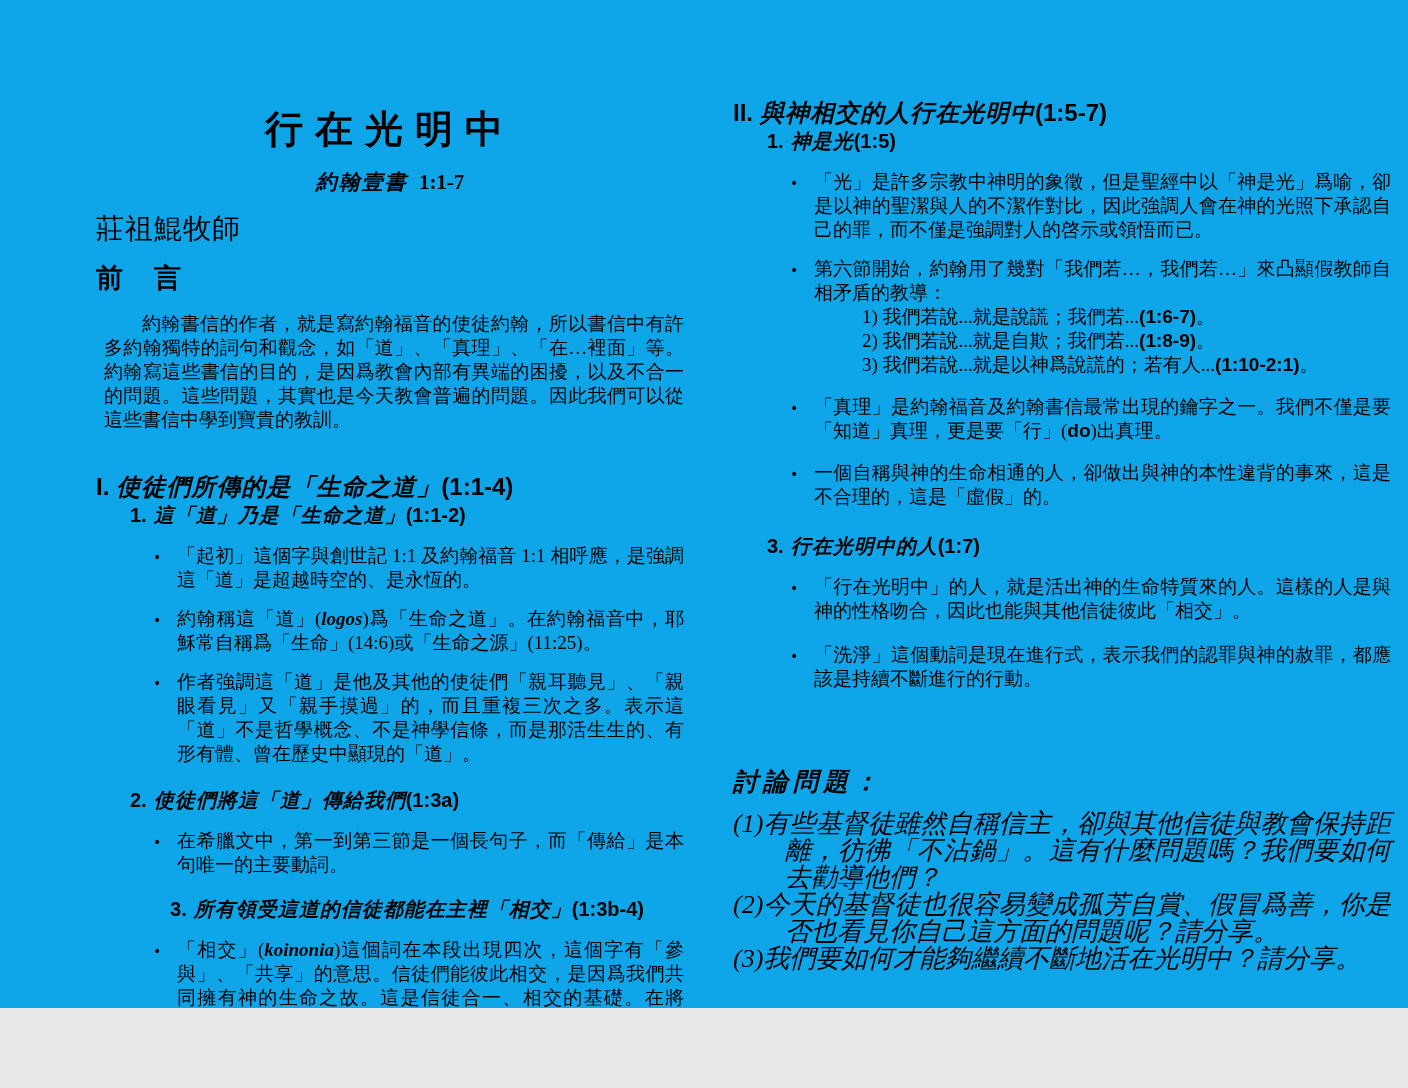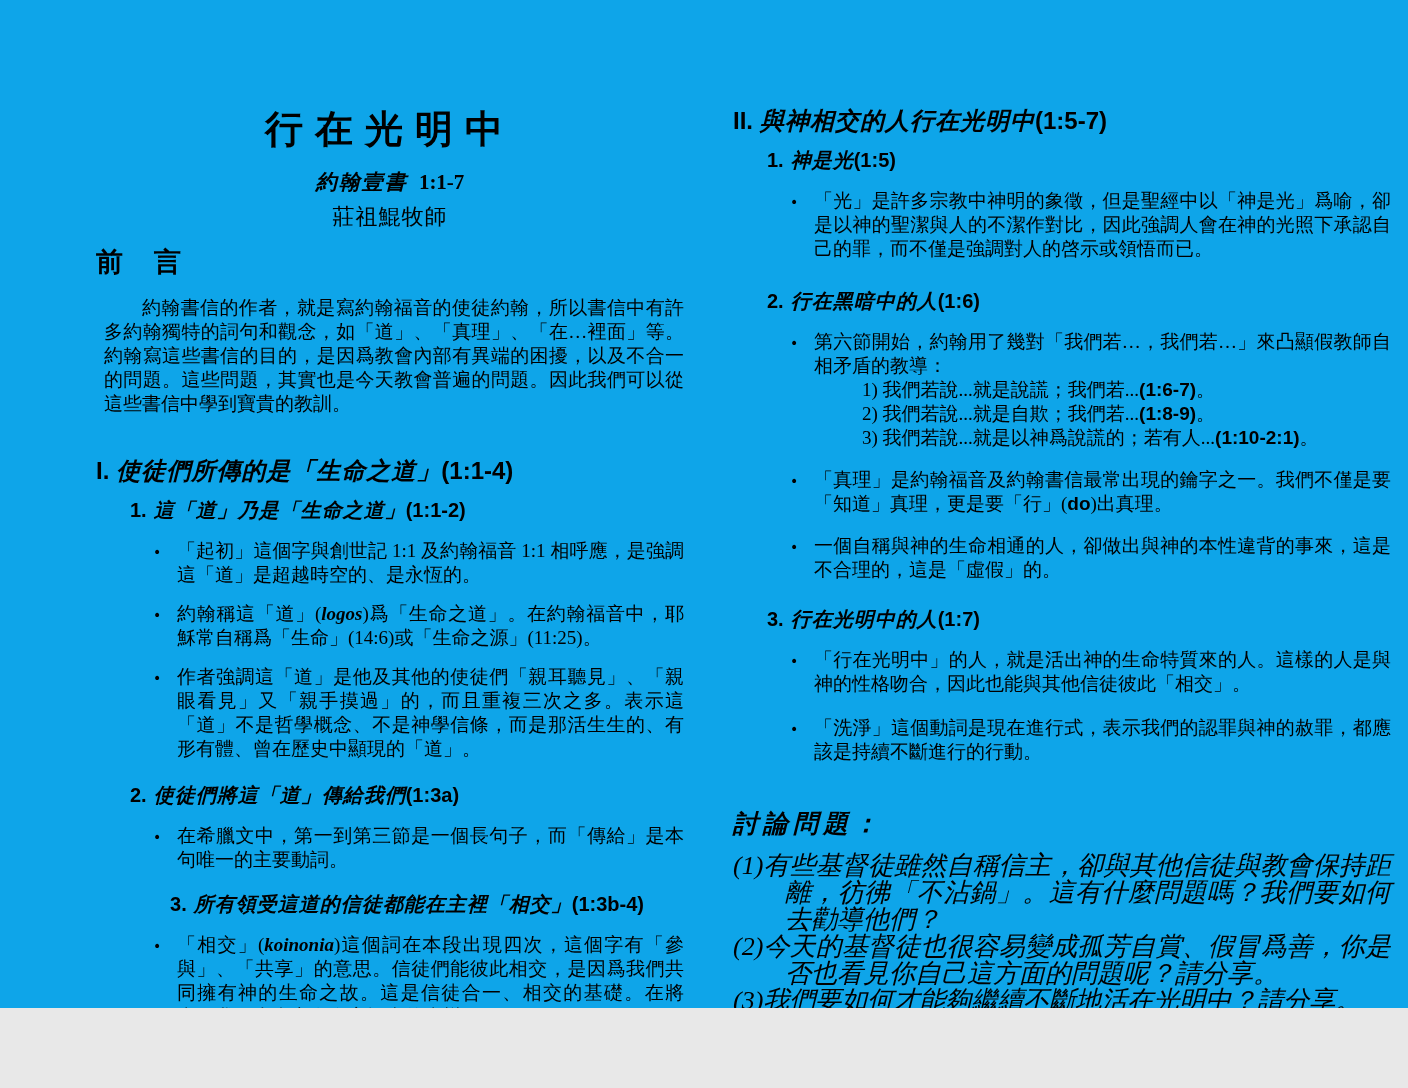--- a/index.html
+++ b/index.html
@@ -2,45 +2,45 @@
 <html lang="zh-Hant"><head>
 <meta charset="utf-8">
 <style>
   html,body{margin:0;padding:0;background:#e8e8e8;}
   .page{
     position:relative;width:1408px;height:1008px;background:#0ea5e9;color:#000000;
     font-family:"Liberation Serif","DejaVu Serif",serif;overflow:hidden;
   }
   .col{position:absolute;}
   .col-left{left:96px;top:106px;width:588px;}
-  .col-right{left:733px;top:106px;width:658px;}
+  .col-right{left:733px;top:98px;width:658px;}
 
   .doc-title{text-align:center;font-size:38px;font-weight:bold;letter-spacing:12px;line-height:46px;}
   .doc-subtitle{text-align:center;font-size:21px;font-weight:bold;margin-top:16px;}
   .doc-subtitle .zh{font-style:italic;letter-spacing:2px;}
   .doc-subtitle .num{font-style:normal;margin-left:6px;}
-  .doc-author{text-align:center;font-size:22px;margin-top:6px;letter-spacing:1px;}
+  .doc-author{text-align:left;font-size:28px;margin-top:14px;letter-spacing:1px;}
 
   .preface-head{font-size:27px;font-weight:bold;margin-top:12px;letter-spacing:2px;}
   .preface{font-size:19px;line-height:24px;text-align:justify;text-indent:2em;margin:16px 0 0 8px;}
 
   .sec{font-size:24px;font-weight:bold;margin-top:40px;line-height:30px;}
-  .sub{font-size:20px;font-weight:bold;margin-top:11px;margin-left:34px;line-height:27px;}
+  .sub{font-size:20px;font-weight:bold;margin-left:34px;line-height:27px;}
   .hnum{font-family:"Liberation Sans","DejaVu Sans",sans-serif;margin-right:7px;}
   .hzh{font-style:italic;letter-spacing:1px;}
   .ref{font-family:"Liberation Sans","DejaVu Sans",sans-serif;}
 
   .bullet{display:flex;margin:15px 0 0 57px;font-size:19px;line-height:24px;}
   .dot{flex:none;width:24px;font-size:14px;padding-top:1px;font-family:"DejaVu Sans",sans-serif;}
   .btxt{flex:1;text-align:justify;}
   .latin-em{font-weight:bold;font-style:italic;}
   .bref{font-weight:bold;font-family:"Liberation Sans","DejaVu Sans",sans-serif;}
   .item{margin-left:48px;text-align:left;}
 
-  .disc-head{font-size:25px;font-weight:bold;font-style:italic;letter-spacing:5px;margin-top:43px;}
+  .disc-head{font-size:25px;font-weight:bold;font-style:italic;letter-spacing:5px;margin-top:74px;}
   .questions{margin-top:12px;font-size:26px;line-height:27px;font-style:italic;}
   .question{padding-left:52px;text-indent:-52px;text-align:justify;}
 </style>
 </head>
 <body>
 
 <div class="page">
 
   <div class="col col-left">
 
@@ -108,23 +108,20 @@
 
     <div class="sub">
       <span class="hnum">1.</span><span class="hzh">神是光</span><span class="ref">(1:5)</span>
     </div>
 
     <div class="bullet">
       <span class="dot">•</span>
       <div class="btxt">「光」是許多宗教中神明的象徵，但是聖經中以「神是光」爲喻，卻是以神的聖潔與人的不潔作對比，因此強調人會在神的光照下承認自己的罪，而不僅是強調對人的啓示或領悟而已。</div>
     </div>
 
-    <div class="sub" style="margin-top:27px;">
-      <span class="hnum">2.</span><span class="hzh">行在黑暗中的人</span><span class="ref">(1:6)</span>
-    </div>
 
     <div class="bullet">
       <span class="dot">•</span>
       <div class="btxt">
         <div>第六節開始，約翰用了幾對「我們若…，我們若…」來凸顯假教師自相矛盾的教導：</div>
         <div class="item"><span>1) 我們若說...就是說謊；我們若...</span><span class="bref">(1:6-7)</span><span>。</span></div>
         <div class="item"><span>2) 我們若說...就是自欺；我們若...</span><span class="bref">(1:8-9)</span><span>。</span></div>
         <div class="item"><span>3) 我們若說...就是以神爲說謊的；若有人...</span><span class="bref">(1:10-2:1)</span><span>。</span></div>
       </div>
     </div>

